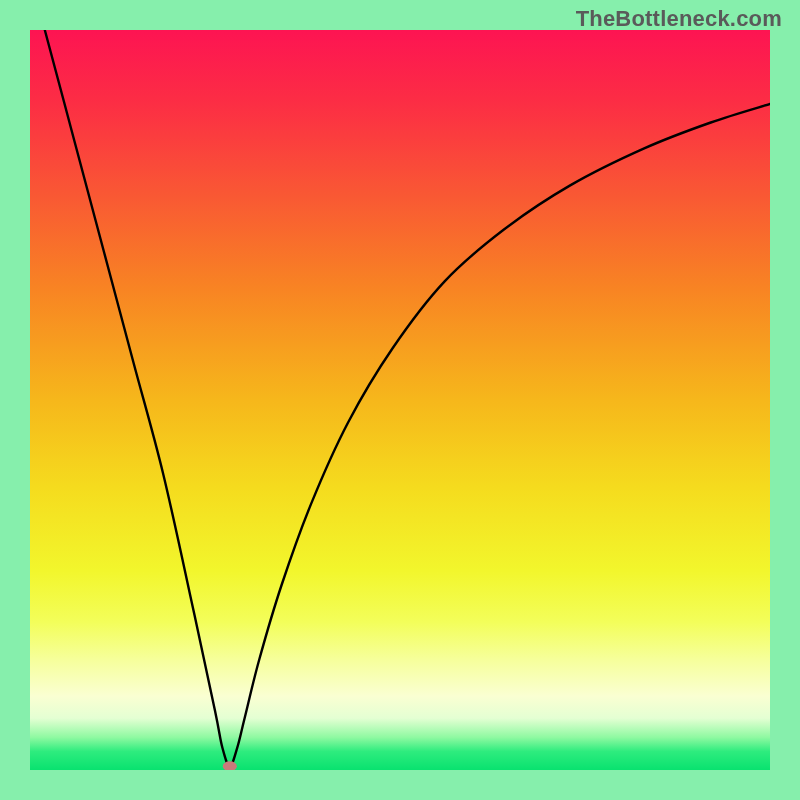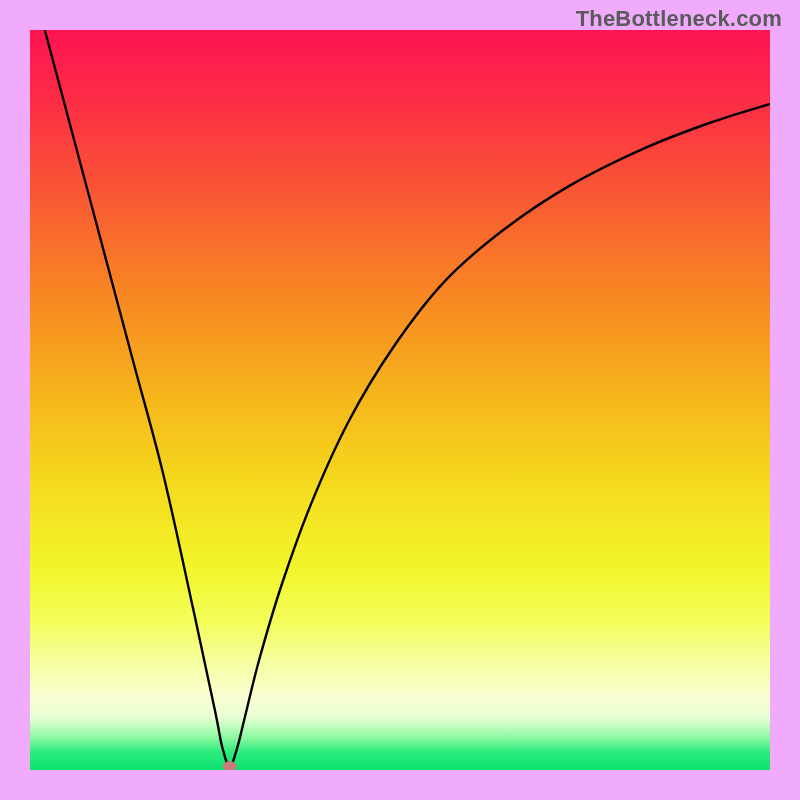--- a/index.html
+++ b/index.html
@@ -7,21 +7,21 @@
     padding: 0;
     width: 800px;
     height: 800px;
     background: #000000;
     overflow: hidden;
   }
   .outer {
     position: relative;
     width: 800px;
     height: 800px;
-    background: #f0abfc;
+    background: #86efac;
   }
   .plot-area {
     position: absolute;
     left: 30px;
     top: 30px;
     width: 740px;
     height: 740px;
   }
   .watermark {
     position: absolute;

